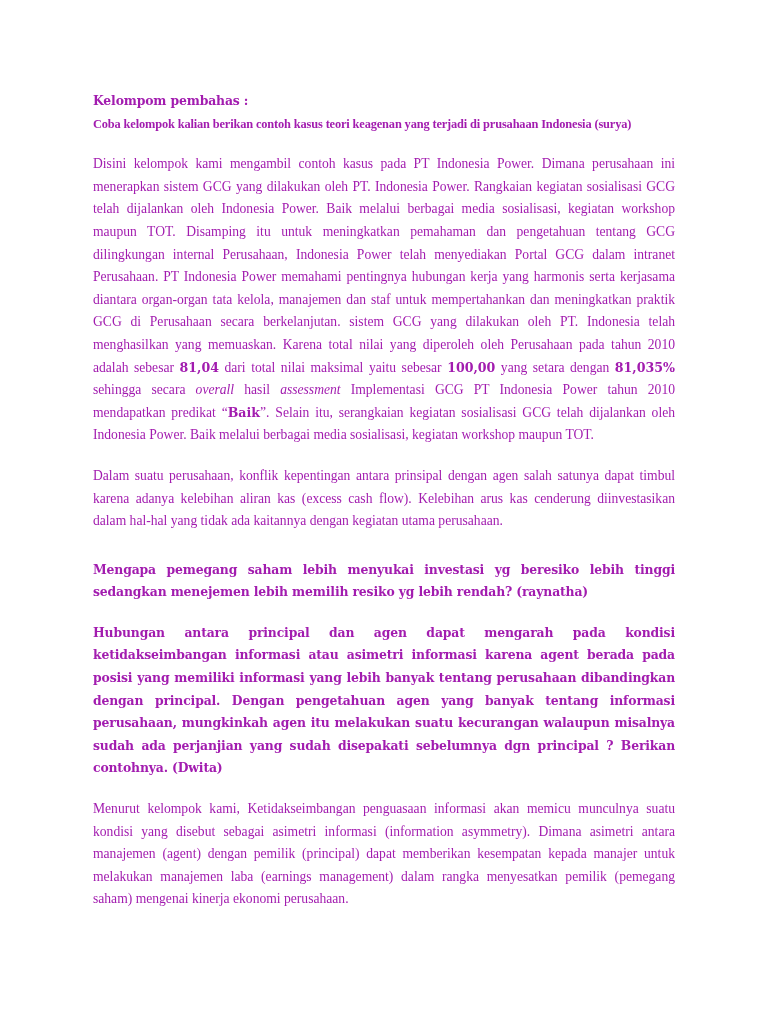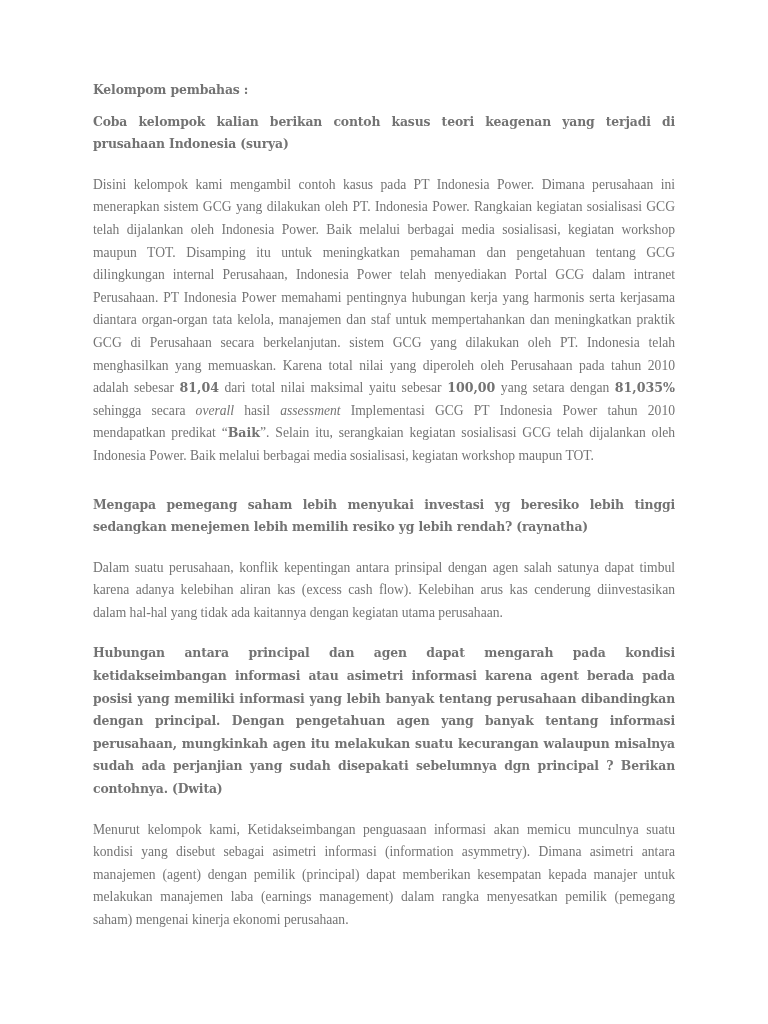--- a/index.html
+++ b/index.html
@@ -9,55 +9,55 @@
     }
     body {
       width: 768px;
       height: 1024px;
       overflow: hidden;
       position: relative;
     }
     .page {
       position: absolute;
       left: 93px;
-      top: 79px;
+      top: 90px;
       width: 582px;
-      color: #737373;
+      color: #a21caf;
       font-family: "Liberation Serif", "DejaVu Serif", serif;
       font-size: 13.6px;
       line-height: 22.6px;
     }
     .p {
       margin: 0;
       text-align: justify;
     }
     .heading {
       font-weight: bold;
       font-family: "DejaVu Serif", "Liberation Serif", serif;
       font-size: 12.4px;
       letter-spacing: -0.15px;
     }
-    .gap-s { margin-top: 9px; }
+    .gap-s { margin-top: 0; font-family: Liberation Serif, serif; }
     .gap-m { margin-top: 18px; }
     .gap-l { margin-top: 26px; }
     .p b { font-family: "DejaVu Serif", "Liberation Serif", serif; font-size: 12.6px; }
     .p i { font-style: italic; }
   </style>
 </head>
 <body>
 
 <div class="page">
 
   <p class="p heading">Kelompom pembahas :</p>
 
   <p class="p heading gap-s">Coba kelompok kalian berikan contoh kasus teori keagenan yang terjadi di prusahaan Indonesia (surya)</p>
 
   <p class="p gap-m"><span>Disini kelompok kami mengambil contoh kasus pada PT Indonesia Power. Dimana perusahaan ini menerapkan sistem GCG yang dilakukan oleh PT. Indonesia Power. Rangkaian kegiatan sosialisasi GCG telah dijalankan oleh Indonesia Power. Baik melalui berbagai media sosialisasi, kegiatan workshop maupun TOT. Disamping itu untuk meningkatkan pemahaman dan pengetahuan tentang GCG dilingkungan internal Perusahaan, Indonesia Power telah menyediakan Portal GCG dalam intranet Perusahaan. PT Indonesia Power memahami pentingnya hubungan kerja yang harmonis serta kerjasama diantara organ-organ tata kelola, manajemen dan staf untuk mempertahankan dan meningkatkan praktik GCG di Perusahaan secara berkelanjutan.  sistem GCG yang dilakukan oleh PT. Indonesia telah menghasilkan yang memuaskan. Karena total nilai yang diperoleh oleh Perusahaan pada tahun 2010 adalah sebesar </span><b>81,04</b><span> dari total nilai maksimal yaitu sebesar </span><b>100,00</b><span> yang setara dengan </span><b>81,035%</b><span> sehingga secara </span><i>overall</i><span> hasil </span><i>assessment</i><span> Implementasi GCG PT Indonesia Power tahun 2010 mendapatkan predikat “</span><b>Baik</b><span>”. Selain itu, serangkaian kegiatan sosialisasi GCG telah dijalankan oleh Indonesia Power. Baik melalui berbagai media sosialisasi, kegiatan workshop maupun TOT.</span></p>
 
+  <p class="p gap-m">Dalam suatu perusahaan, konflik kepentingan antara prinsipal dengan agen salah satunya dapat timbul karena adanya kelebihan aliran kas (excess cash flow). Kelebihan arus kas cenderung diinvestasikan dalam hal-hal yang tidak ada kaitannya dengan kegiatan utama perusahaan.</p>
+
   <p class="p heading gap-l">Mengapa pemegang saham lebih menyukai investasi yg beresiko lebih tinggi sedangkan menejemen lebih memilih resiko yg lebih rendah? (raynatha)</p>
-
-  <p class="p gap-m">Dalam suatu perusahaan, konflik kepentingan antara prinsipal dengan agen salah satunya dapat timbul karena adanya kelebihan aliran kas (excess cash flow). Kelebihan arus kas cenderung diinvestasikan dalam hal-hal yang tidak ada kaitannya dengan kegiatan utama perusahaan.</p>
 
   <p class="p heading gap-m">Hubungan antara principal dan agen dapat mengarah pada kondisi ketidakseimbangan informasi atau asimetri informasi karena agent berada pada posisi yang memiliki informasi yang lebih banyak tentang perusahaan dibandingkan dengan principal. Dengan pengetahuan agen yang banyak tentang informasi perusahaan, mungkinkah agen itu melakukan suatu kecurangan walaupun misalnya sudah ada perjanjian yang sudah disepakati sebelumnya dgn principal ? Berikan contohnya. (Dwita)</p>
 
   <p class="p gap-m">Menurut kelompok kami, Ketidakseimbangan penguasaan informasi akan memicu munculnya suatu kondisi yang disebut sebagai asimetri informasi (information asymmetry). Dimana asimetri antara manajemen (agent) dengan pemilik (principal) dapat memberikan kesempatan kepada manajer untuk melakukan manajemen laba (earnings management) dalam rangka menyesatkan pemilik (pemegang saham) mengenai kinerja ekonomi perusahaan.</p>
 
 </div>
 
 </body></html>

